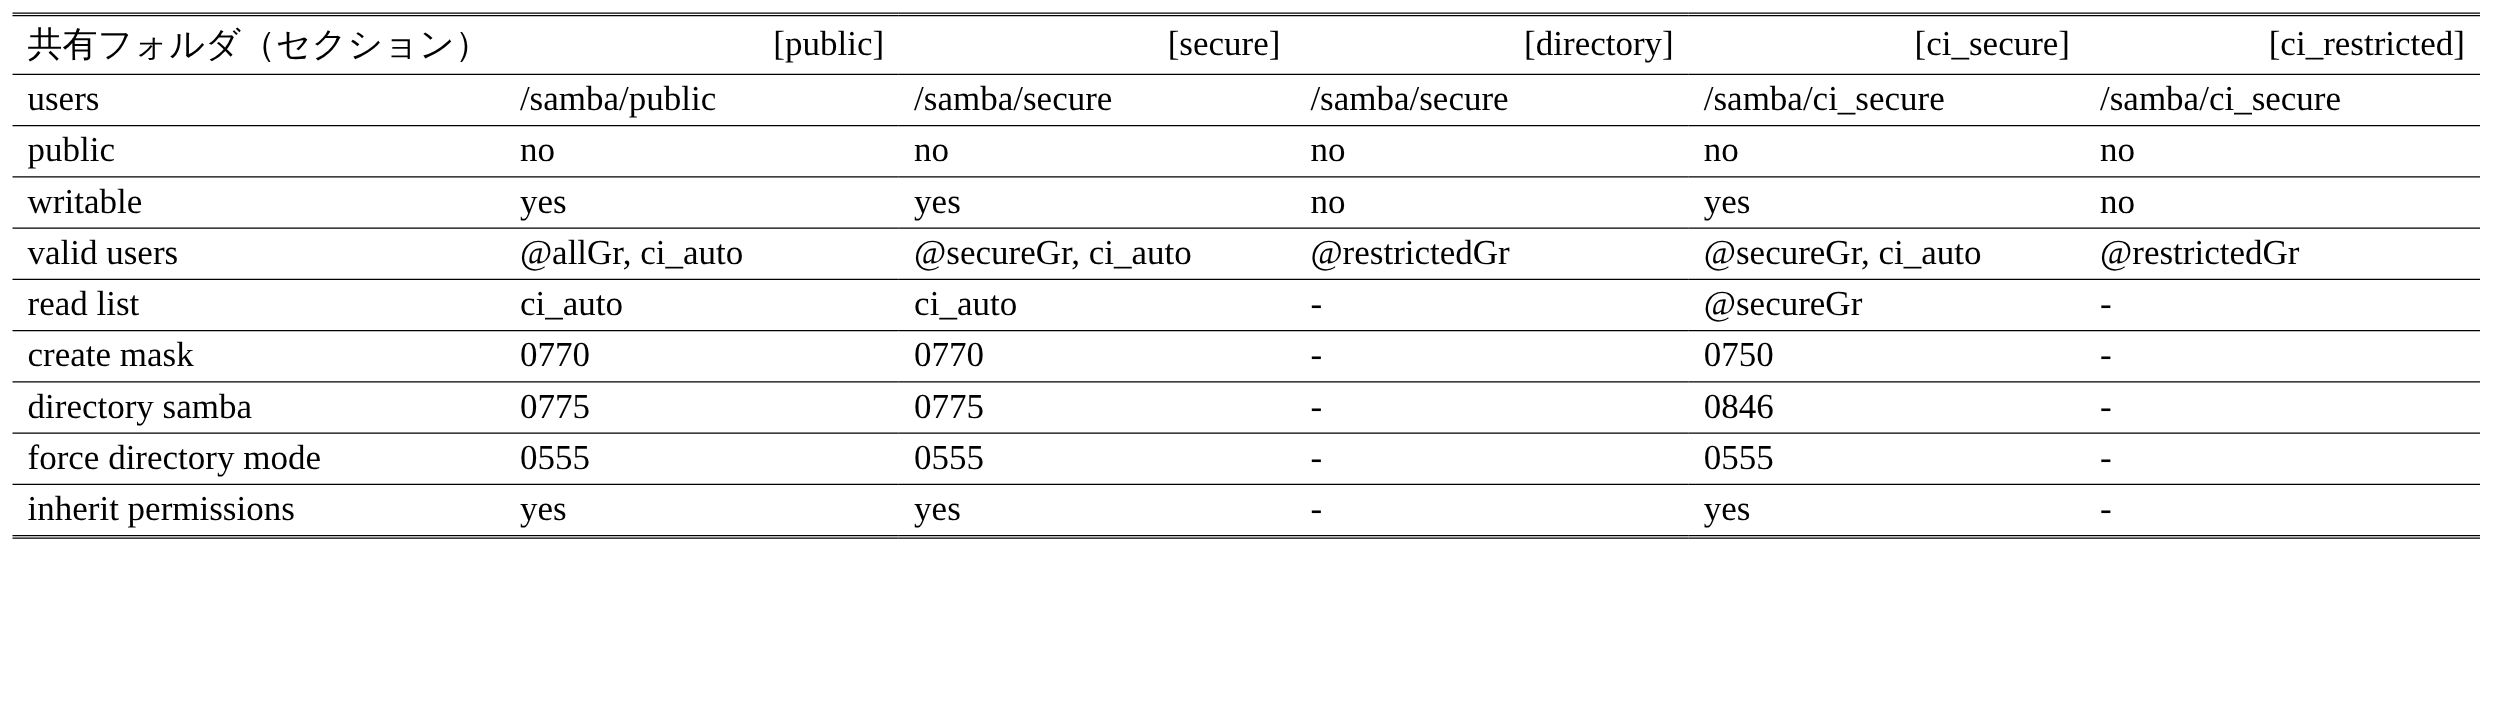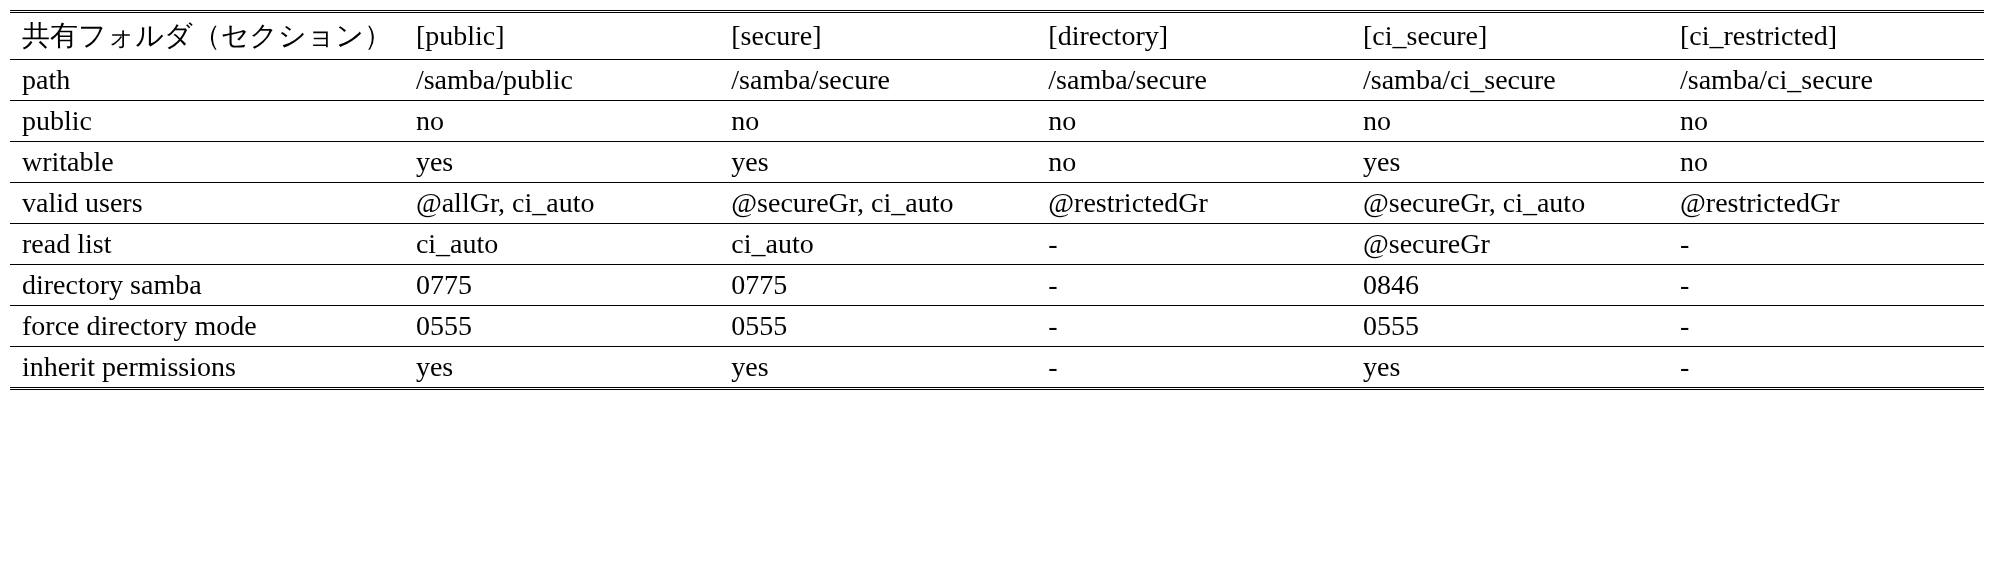--- a/index.html
+++ b/index.html
@@ -23,21 +23,21 @@
       padding: 4px 12px;
       text-align: left;
       font-weight: normal;
       white-space: nowrap;
     }
     thead tr:first-child th {
       border-top: 3px double #000;
       border-bottom: 1px solid #000;
     }
     thead th.section-header {
-      text-align: left;
+      text-align: right;
     }
     thead th.row-label-header {
       text-align: left;
     }
     tbody tr:last-child td {
       border-bottom: 3px double #000;
     }
     .col-label {
       width: 19%;
     }
@@ -54,21 +54,21 @@
       <th class="row-label-header col-label">共有フォルダ（セクション）</th>
       <th class="section-header col-data">[public]</th>
       <th class="section-header col-data">[secure]</th>
       <th class="section-header col-data">[directory]</th>
       <th class="section-header col-data">[ci_secure]</th>
       <th class="section-header col-data">[ci_restricted]</th>
     </tr>
   </thead>
   <tbody>
       <tr>
-        <td>path</td>
+        <td>users</td>
         <td>/samba/public</td>
         <td>/samba/secure</td>
         <td>/samba/secure</td>
         <td>/samba/ci_secure</td>
         <td>/samba/ci_secure</td>
       </tr>
       <tr>
         <td>public</td>
         <td>no</td>
         <td>no</td>
@@ -94,20 +94,28 @@
       </tr>
       <tr>
         <td>read list</td>
         <td>ci_auto</td>
         <td>ci_auto</td>
         <td>-</td>
         <td>@secureGr</td>
         <td>-</td>
       </tr>
       <tr>
+        <td>create mask</td>
+        <td>0770</td>
+        <td>0770</td>
+        <td>-</td>
+        <td>0750</td>
+        <td>-</td>
+      </tr>
+      <tr>
         <td>directory samba</td>
         <td>0775</td>
         <td>0775</td>
         <td>-</td>
         <td>0846</td>
         <td>-</td>
       </tr>
       <tr>
         <td>force directory mode</td>
         <td>0555</td>

